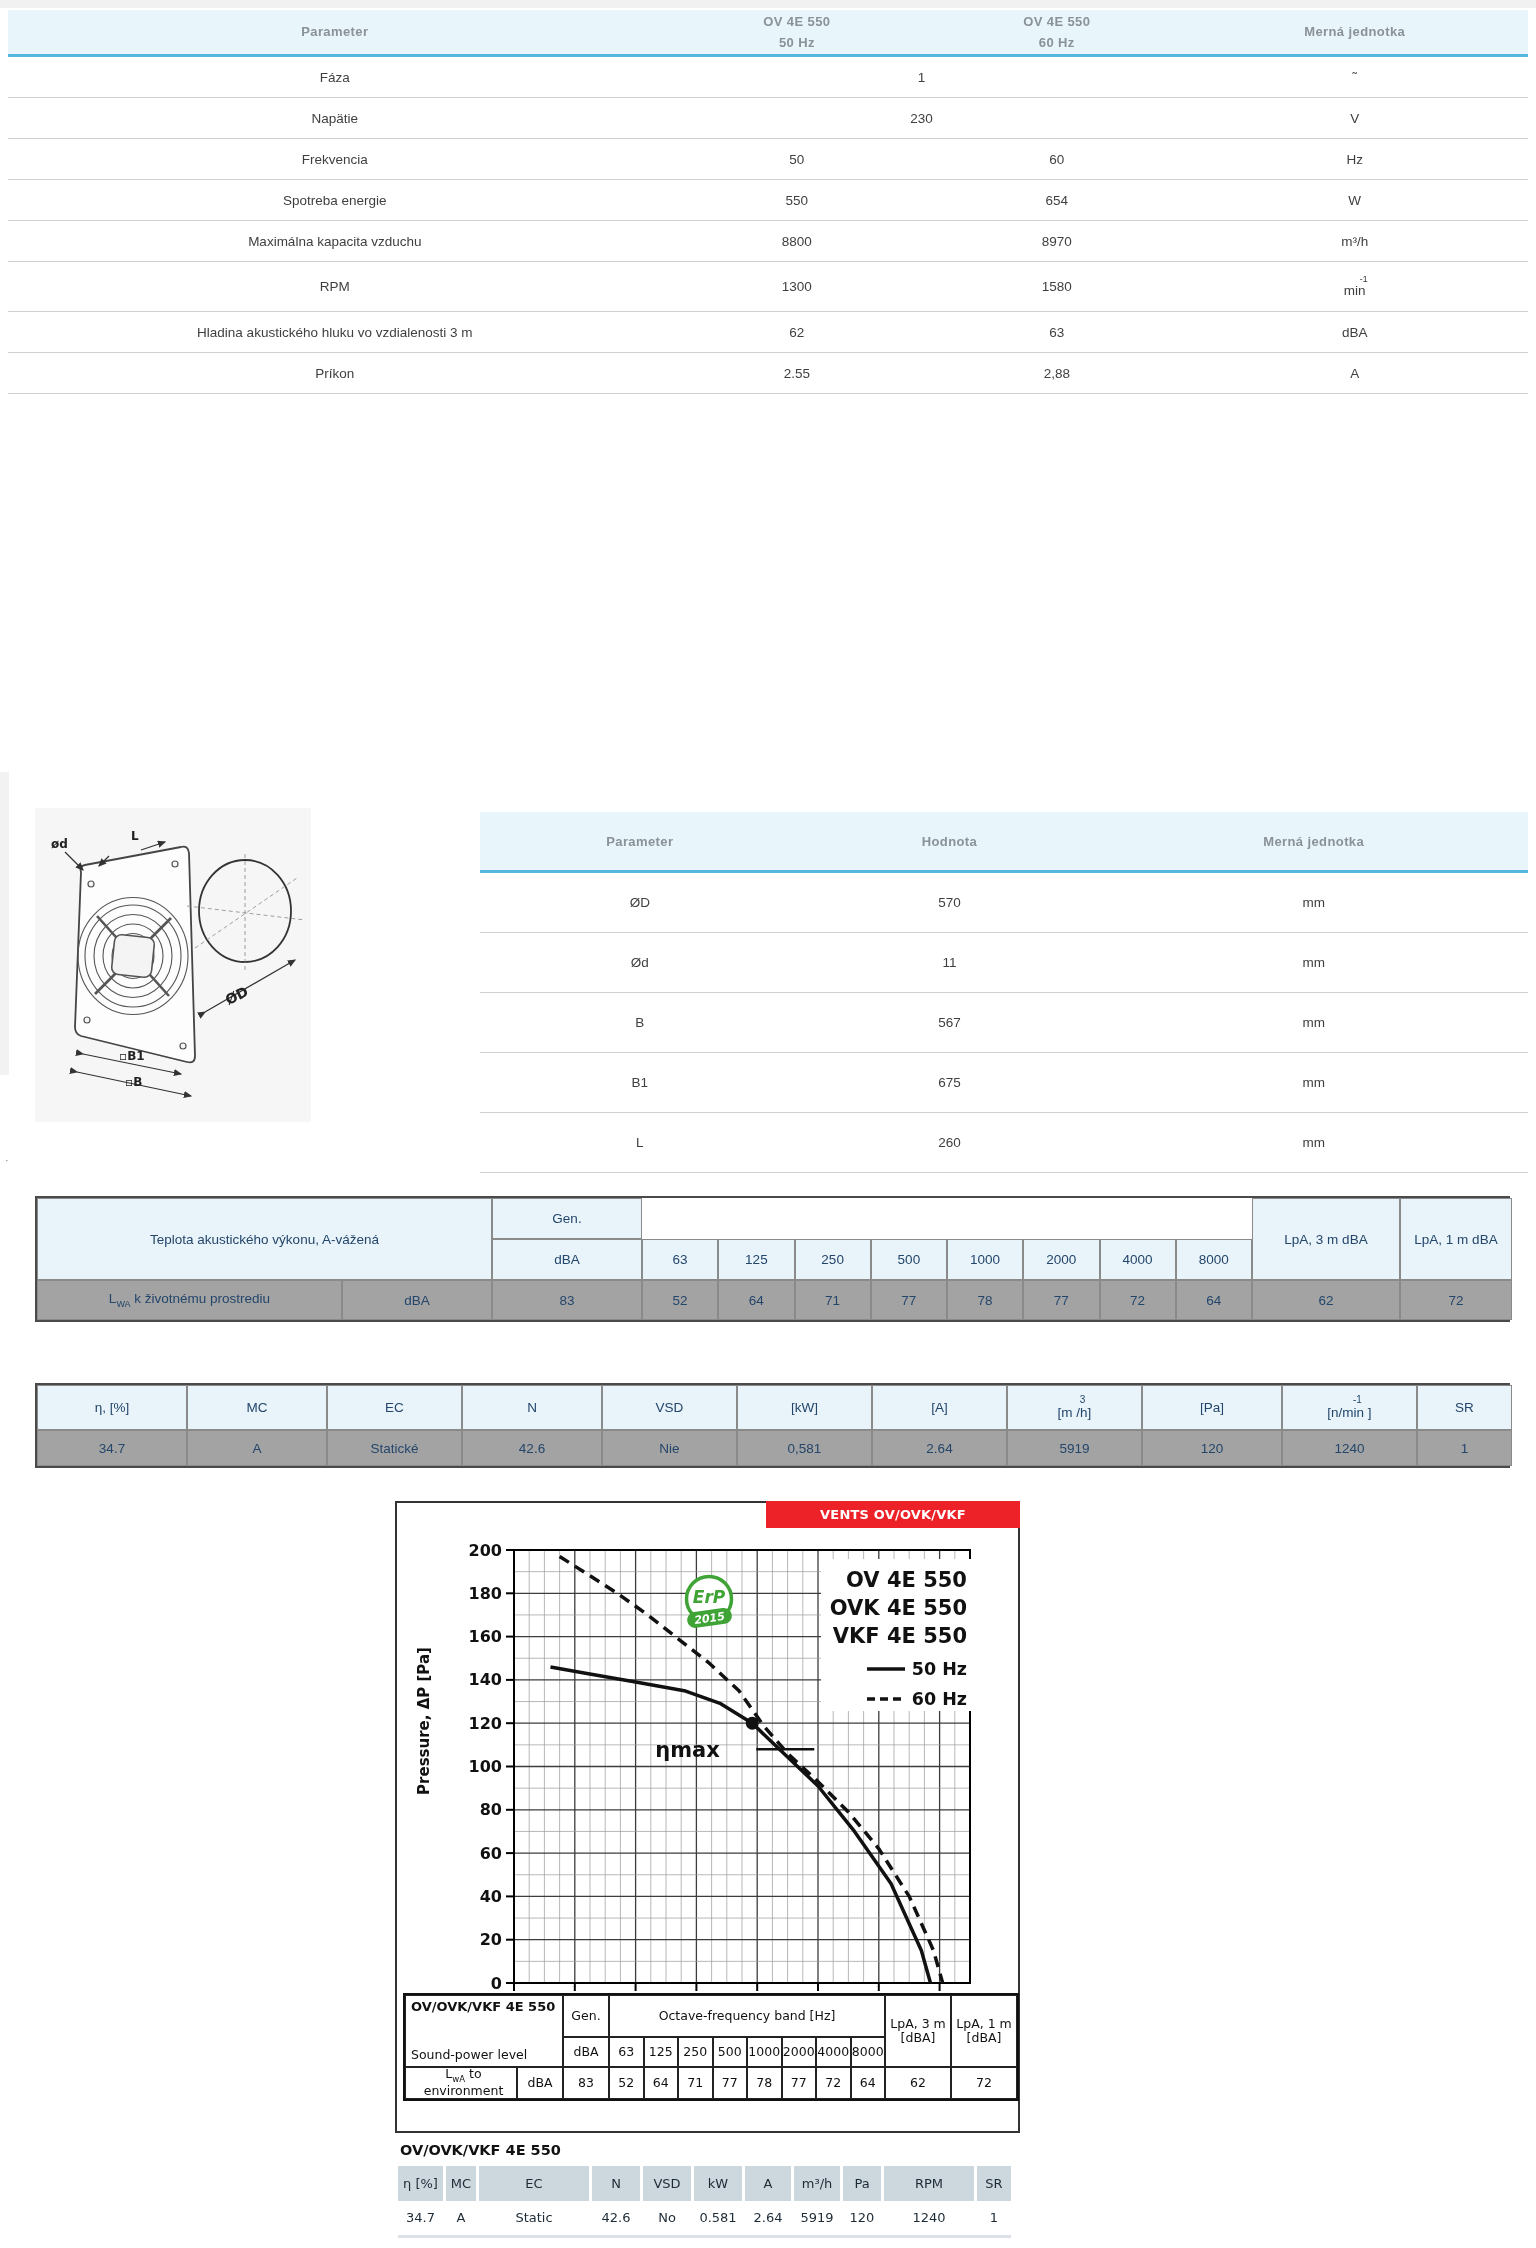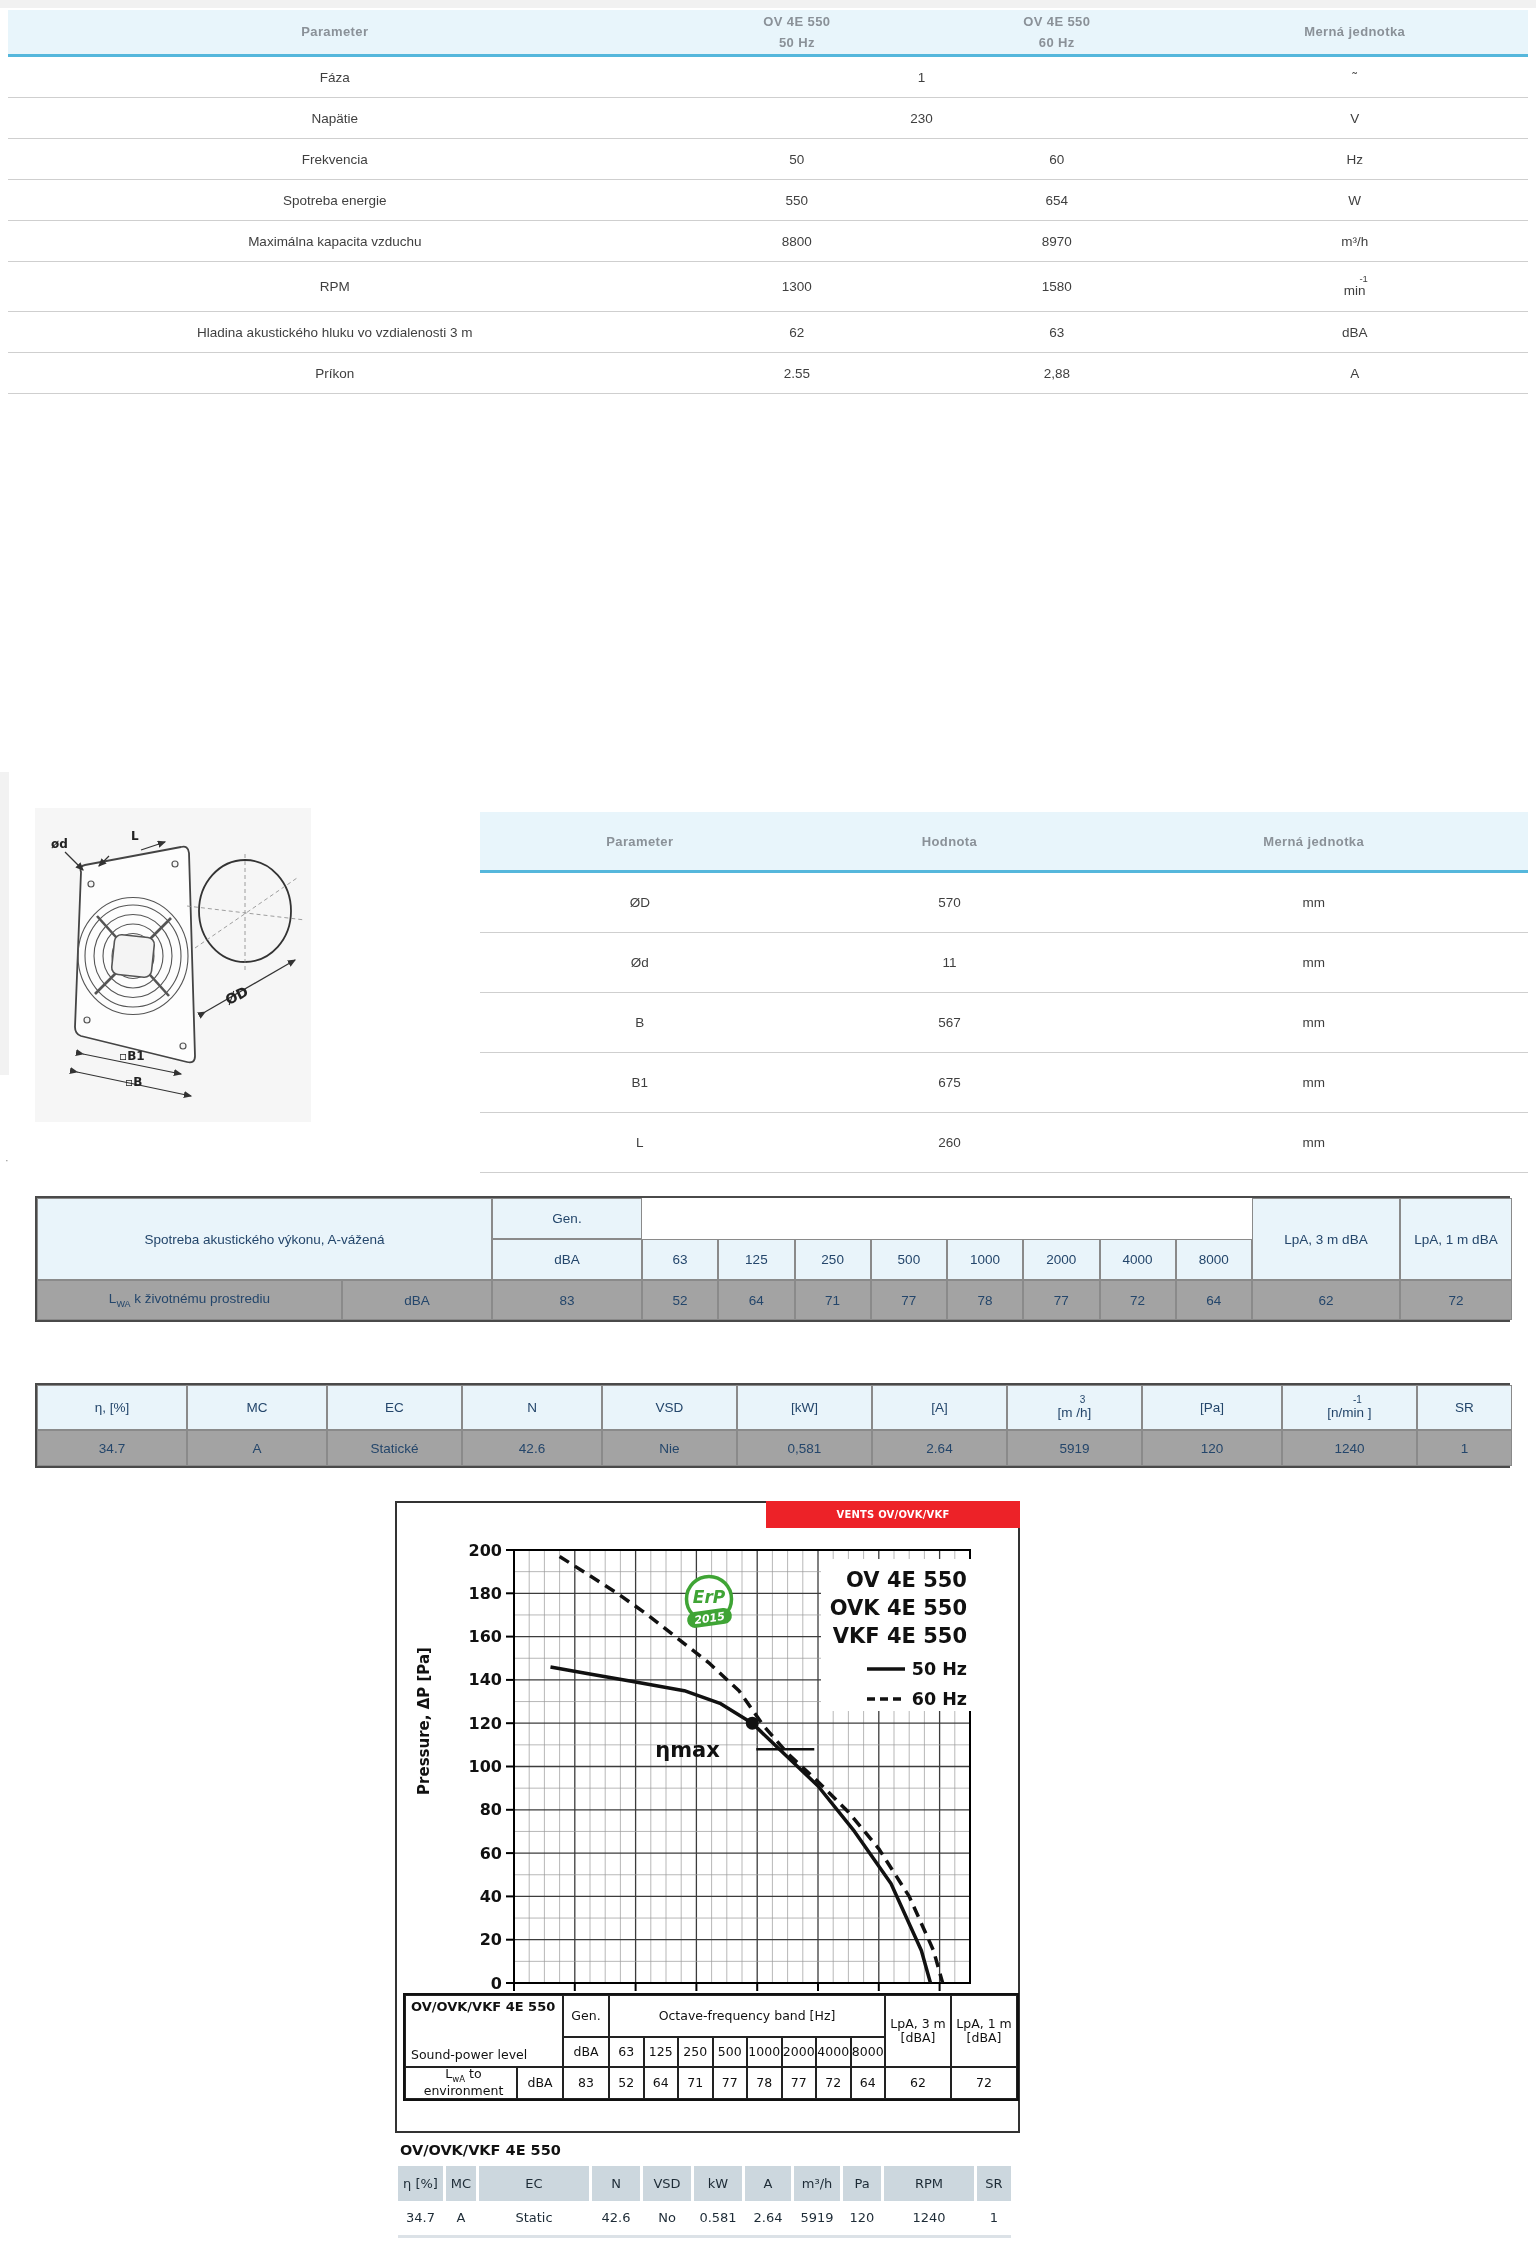--- a/index.html
+++ b/index.html
@@ -58,21 +58,21 @@
   .stk { line-height:1.15; text-align:center; }
   .stk .s1 { font-size:10px; display:block; position:relative; left:8px; }
 
   
   .chartbox {
     position:absolute; left:395px; top:1501px; width:625px; height:632px;
     border:2px solid #333; background:#fff; font-family:"DejaVu Sans", sans-serif;
   }
   .banner {
     position:absolute; right:-2px; top:-2px; width:254px; height:27px;
-    background:#ed2228; color:#fff; font-weight:bold; font-size:10px;
+    background:#ed2228; color:#fff; font-weight:bold; font-size:13px;
     display:flex; align-items:center; justify-content:center; letter-spacing:.2px;
   }
   #chart-svg { position:absolute; left:0; top:0; }
 
   
   .sound {
     position:absolute; left:6px; top:490px;
     display:grid;
     grid-template-columns:112px 46px 46px repeat(8,34.5px) 66px 66px;
     grid-template-rows:42px 30px 32px;
@@ -254,21 +254,21 @@
     <div class="c">mm</div>
   </div>
   <div class="drow grid3">
     <div class="c">L</div>
     <div class="c">260</div>
     <div class="c">mm</div>
   </div>
 </div>
 
 <div class="acoustic">
-  <div class="ac h" style="grid-column:1/3;grid-row:1/3">Spotreba akustického výkonu, A-vážená</div>
+  <div class="ac h" style="grid-column:1/3;grid-row:1/3">Teplota akustického výkonu, A-vážená</div>
   <div class="ac h" style="grid-column:3;grid-row:1">Gen.</div>
   <div class="ac h" style="grid-column:12;grid-row:1/3">LpA, 3 m dBA</div>
   <div class="ac h" style="grid-column:13;grid-row:1/3">LpA, 1 m dBA</div>
   <div class="ac h" style="grid-column:3;grid-row:2">dBA</div>
   <div class="ac h" style="grid-column:4;grid-row:2">63</div>
   <div class="ac h" style="grid-column:5;grid-row:2">125</div>
   <div class="ac h" style="grid-column:6;grid-row:2">250</div>
   <div class="ac h" style="grid-column:7;grid-row:2">500</div>
   <div class="ac h" style="grid-column:8;grid-row:2">1000</div>
   <div class="ac h" style="grid-column:9;grid-row:2">2000</div>

